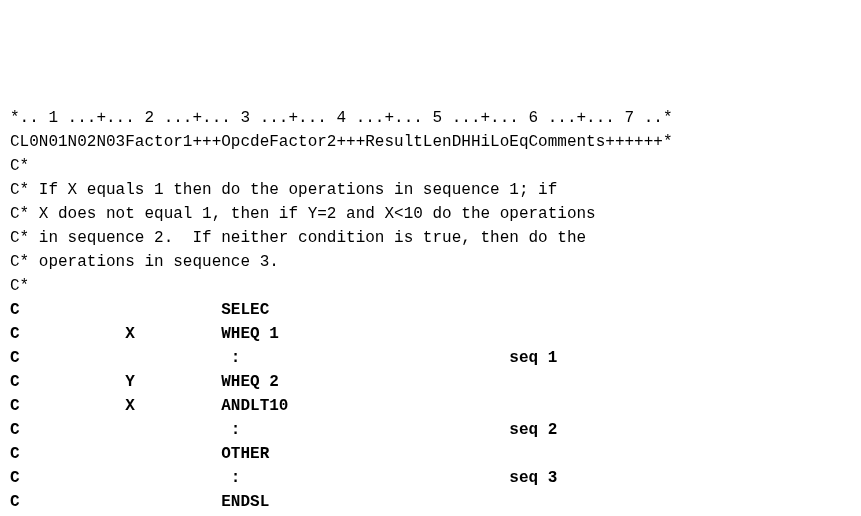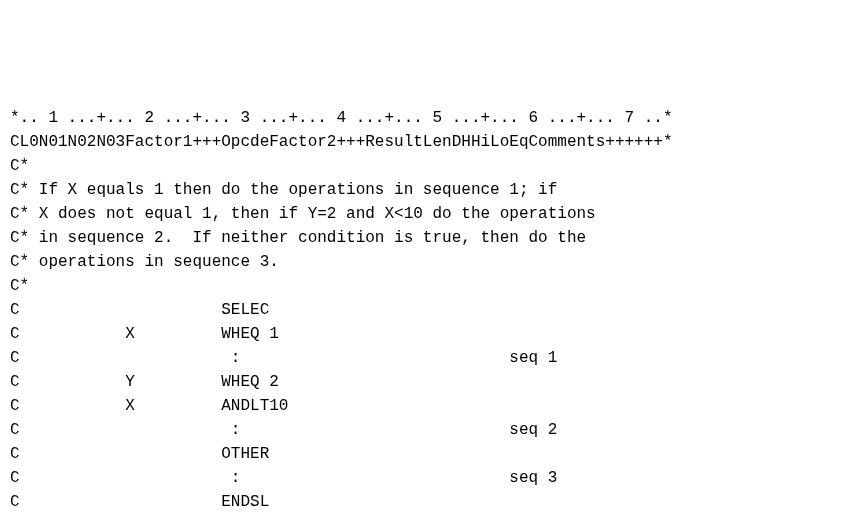--- a/index.html
+++ b/index.html
@@ -6,21 +6,21 @@
       margin: 0;
       padding: 10px;
       font-family: 'Courier New', monospace;
       font-size: 16px;
       line-height: 1.5;
       white-space: pre;
       background: #ffffff;
       color: #000000;
     }
     .bold {
-      font-weight: normal;
+      font-weight: bold;
     }
     .line {
       display: block;
     }
   </style>
 </head>
 <body>
 
 
 

